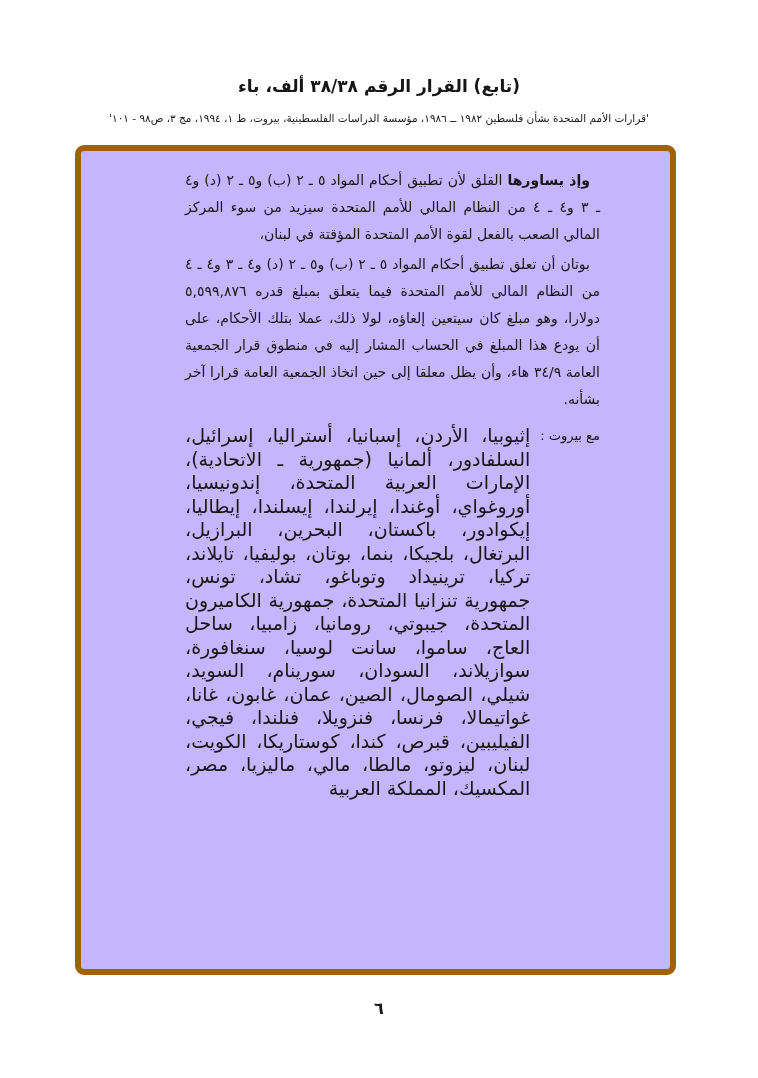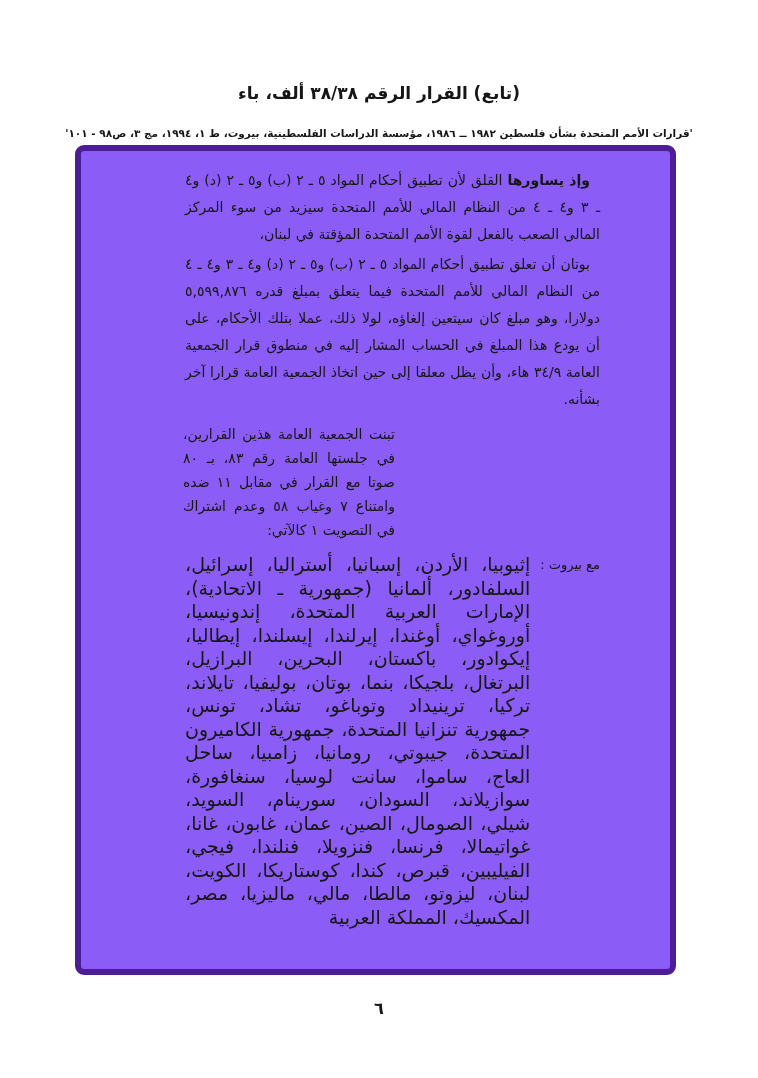--- a/index.html
+++ b/index.html
@@ -7,30 +7,30 @@
     position:relative;
     width:758px; height:1078px;
     margin:0 auto;
     background:#ffffff;
     font-family:"DejaVu Sans", sans-serif;
     color:#161616;
     direction:rtl;
     overflow:hidden;
   }
   .doc-header { position:absolute; top:72px; left:0; right:0; text-align:center; }
-  .doc-title { font-size:17px; font-weight:bold; margin:11px; letter-spacing:0; }
-  .doc-source { font-size:10.5px; font-weight:bold; margin-top:24px; padding:0 28px; white-space:nowrap; }
+  .doc-title { font-size:17px; font-weight:bold; margin:4px; letter-spacing:0; }
+  .doc-source { font-size:10.5px; font-weight:normal; margin-top:16px; padding:0 28px; white-space:nowrap; }
   .frame {
     position:absolute; top:145px; left:75px;
     width:601px; height:830px;
     box-sizing:border-box;
-    border:6px solid #4c1d95;
+    border:6px solid #a16207;
     border-radius:9px;
     padding:16px 70px 0 104px;
-    background:#8b5cf6;
+    background:#c4b5fd;
   }
   .para {
     font-size:14px; line-height:27px;
     text-align:justify;
     margin:0 0 3px 0;
     text-indent:10px;
   }
   .lead { font-weight:bold; }
   .adoption-note {
     width:212px;
@@ -55,21 +55,20 @@
     <h1 class="doc-title">(تابع) القرار الرقم ٣٨/٣٨ ألف، باء</h1>
     <div class="doc-source">'قرارات الأمم المتحدة بشأن فلسطين ١٩٨٢ ــ ١٩٨٦، مؤسسة الدراسات الفلسطينية، بيروت، ط ١، ١٩٩٤، مج ٣، ص٩٨ - ١٠١'</div>
   </div>
 
   <div class="frame">
 
     <p class="para"><span class="lead">وإذ يساورها</span><span> القلق لأن تطبيق أحكام المواد ٥ ـ ٢ (ب) و٥ ـ ٢ (د) و٤ ـ ٣ و٤ ـ ٤ من النظام المالي للأمم المتحدة سيزيد من سوء المركز المالي الصعب بالفعل لقوة الأمم المتحدة المؤقتة في لبنان،</span></p>
 
     <p class="para"><span>بوتان</span><span> أن تعلق تطبيق أحكام المواد ٥ ـ ٢ (ب) و٥ ـ ٢ (د) و٤ ـ ٣ و٤ ـ ٤ من النظام المالي للأمم المتحدة فيما يتعلق بمبلغ قدره ٥,٥٩٩,٨٧٦ دولارا، وهو مبلغ كان سيتعين إلغاؤه، لولا ذلك، عملا بتلك الأحكام، على أن يودع هذا المبلغ في الحساب المشار إليه في منطوق قرار الجمعية العامة ٣٤/٩ هاء، وأن يظل معلقا إلى حين اتخاذ الجمعية العامة قرارا آخر بشأنه.</span></p>
 
-    <div class="adoption-note">تبنت الجمعية العامة هذين القرارين، في جلستها العامة رقم ٨٣، بـ ٨٠ صوتا مع القرار في مقابل ١١ ضده وامتناع ٧ وغياب ٥٨ وعدم اشتراك في التصويت ١ كالآتي:</div>
 
     <div class="vote-row">
       <div class="vote-label">مع بيروت :</div>
       <div class="vote-countries">إثيوبيا، الأردن، إسبانيا، أستراليا، إسرائيل، السلفادور، ألمانيا (جمهورية ـ الاتحادية)، الإمارات العربية المتحدة، إندونيسيا، أوروغواي، أوغندا، إيرلندا، إيسلندا، إيطاليا، إيكوادور، باكستان، البحرين، البرازيل، البرتغال، بلجيكا، بنما، بوتان، بوليفيا، تايلاند، تركيا، ترينيداد وتوباغو، تشاد، تونس، جمهورية تنزانيا المتحدة، جمهورية الكاميرون المتحدة، جيبوتي، رومانيا، زامبيا، ساحل العاج، ساموا، سانت لوسيا، سنغافورة، سوازيلاند، السودان، سورينام، السويد، شيلي، الصومال، الصين، عمان، غابون، غانا، غواتيمالا، فرنسا، فنزويلا، فنلندا، فيجي، الفيليبين، قبرص، كندا، كوستاريكا، الكويت، لبنان، ليزوتو، مالطا، مالي، ماليزيا، مصر، المكسيك، المملكة العربية</div>
     </div>
 
   </div>
 
   <div class="page-number">٦</div>
 

